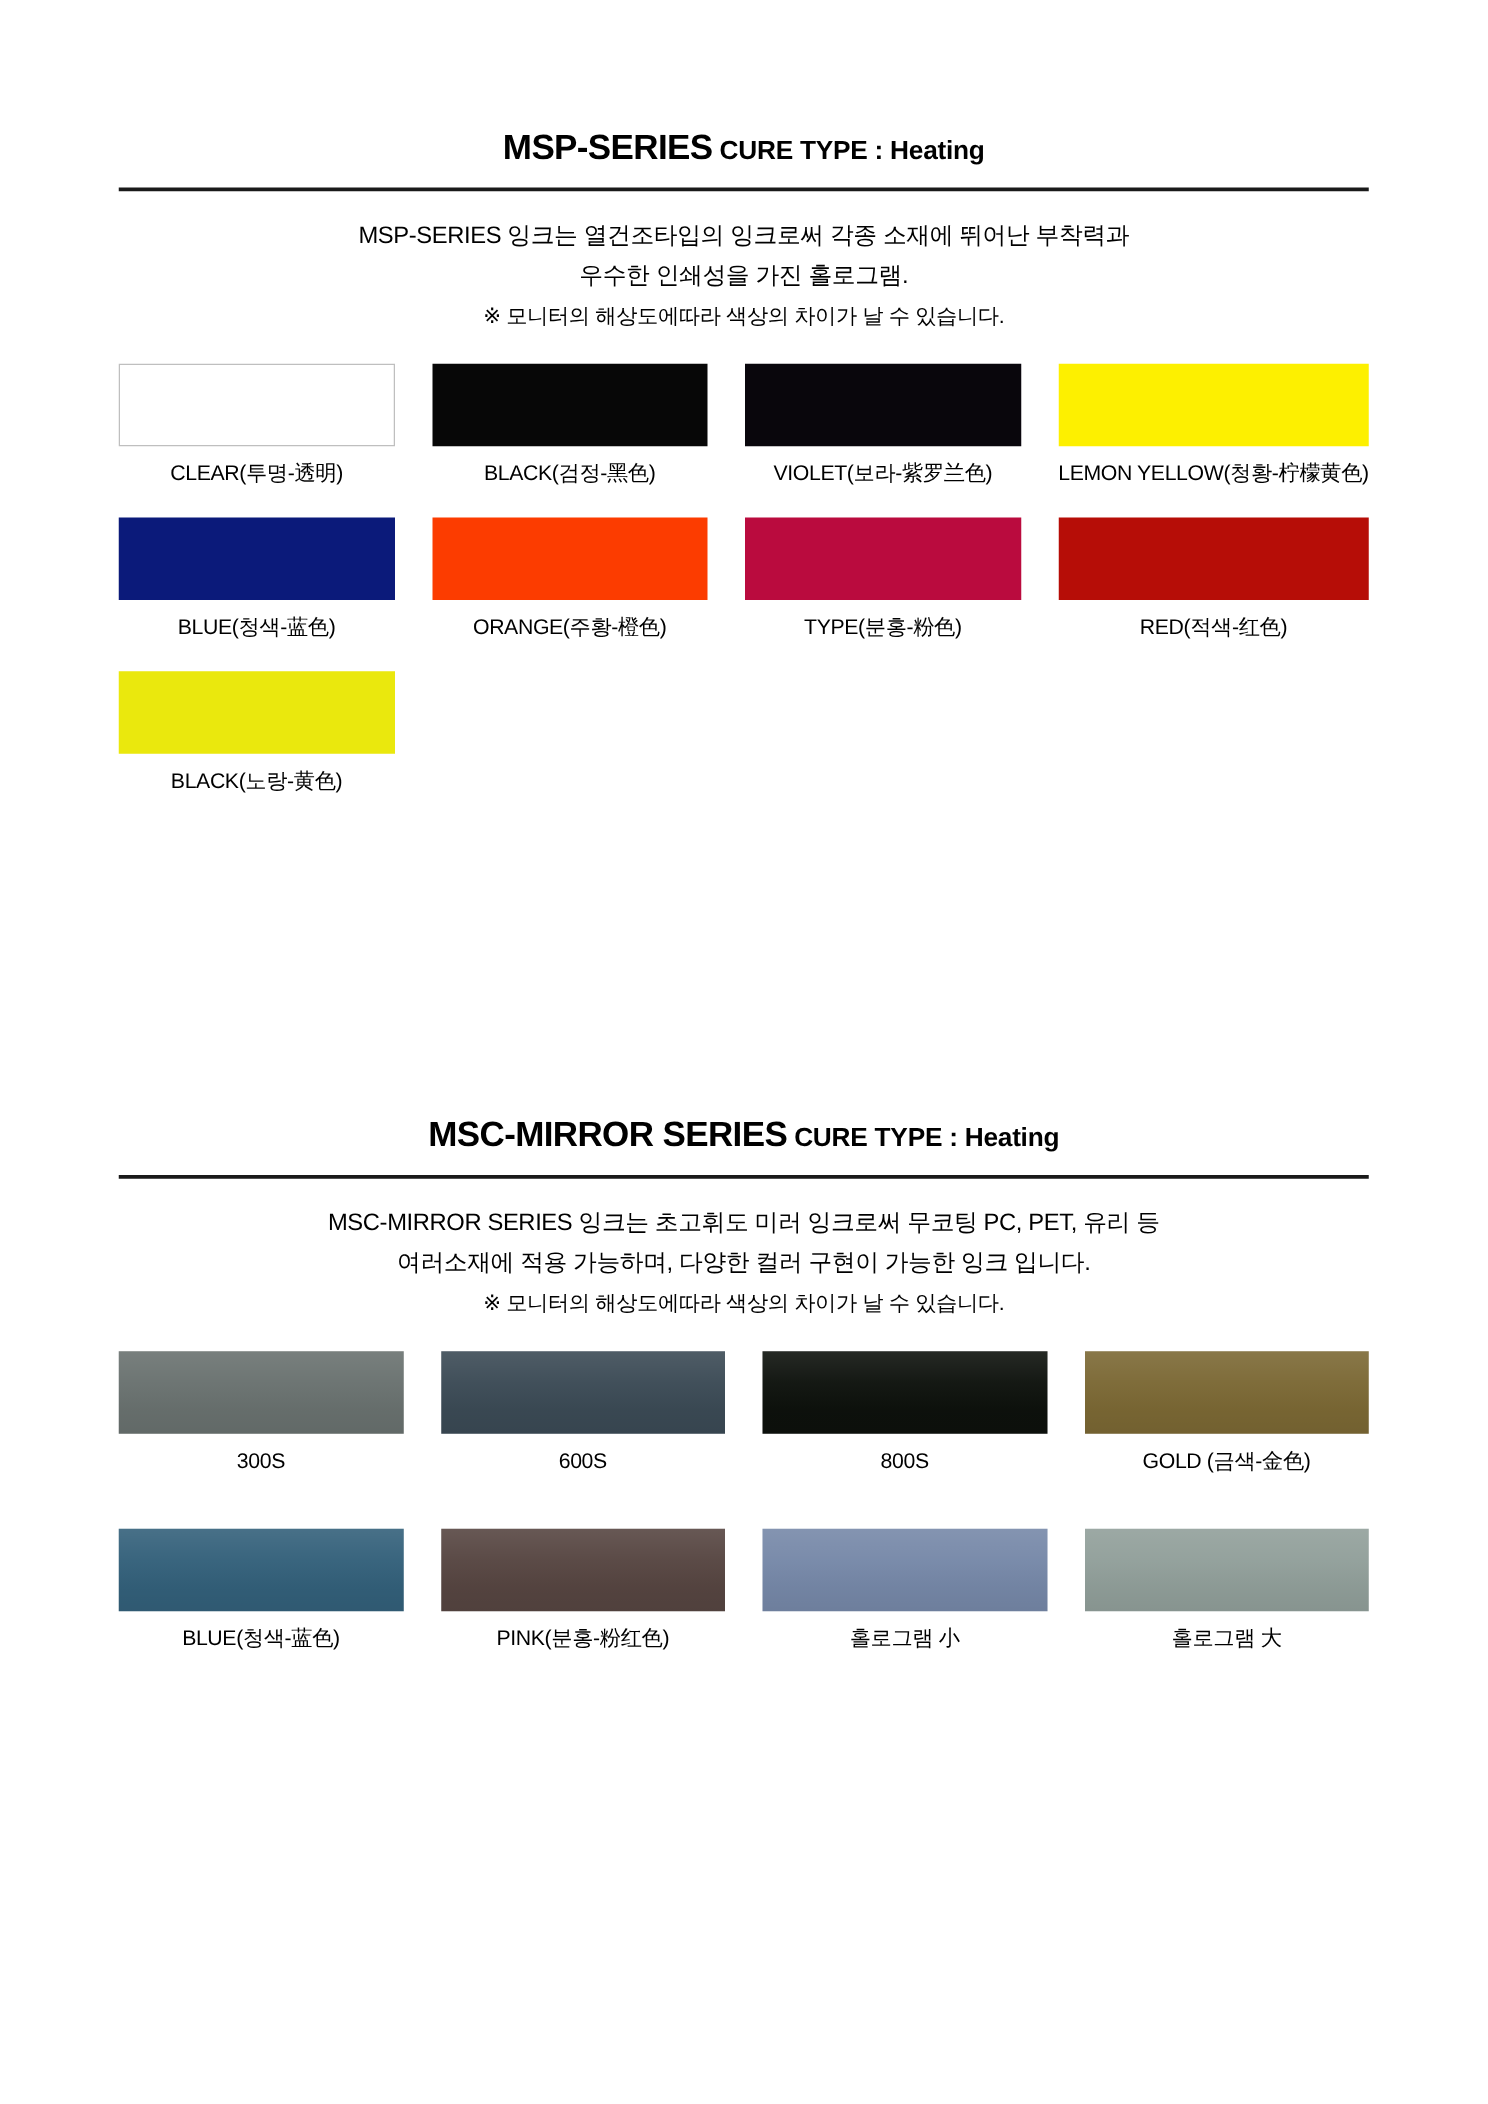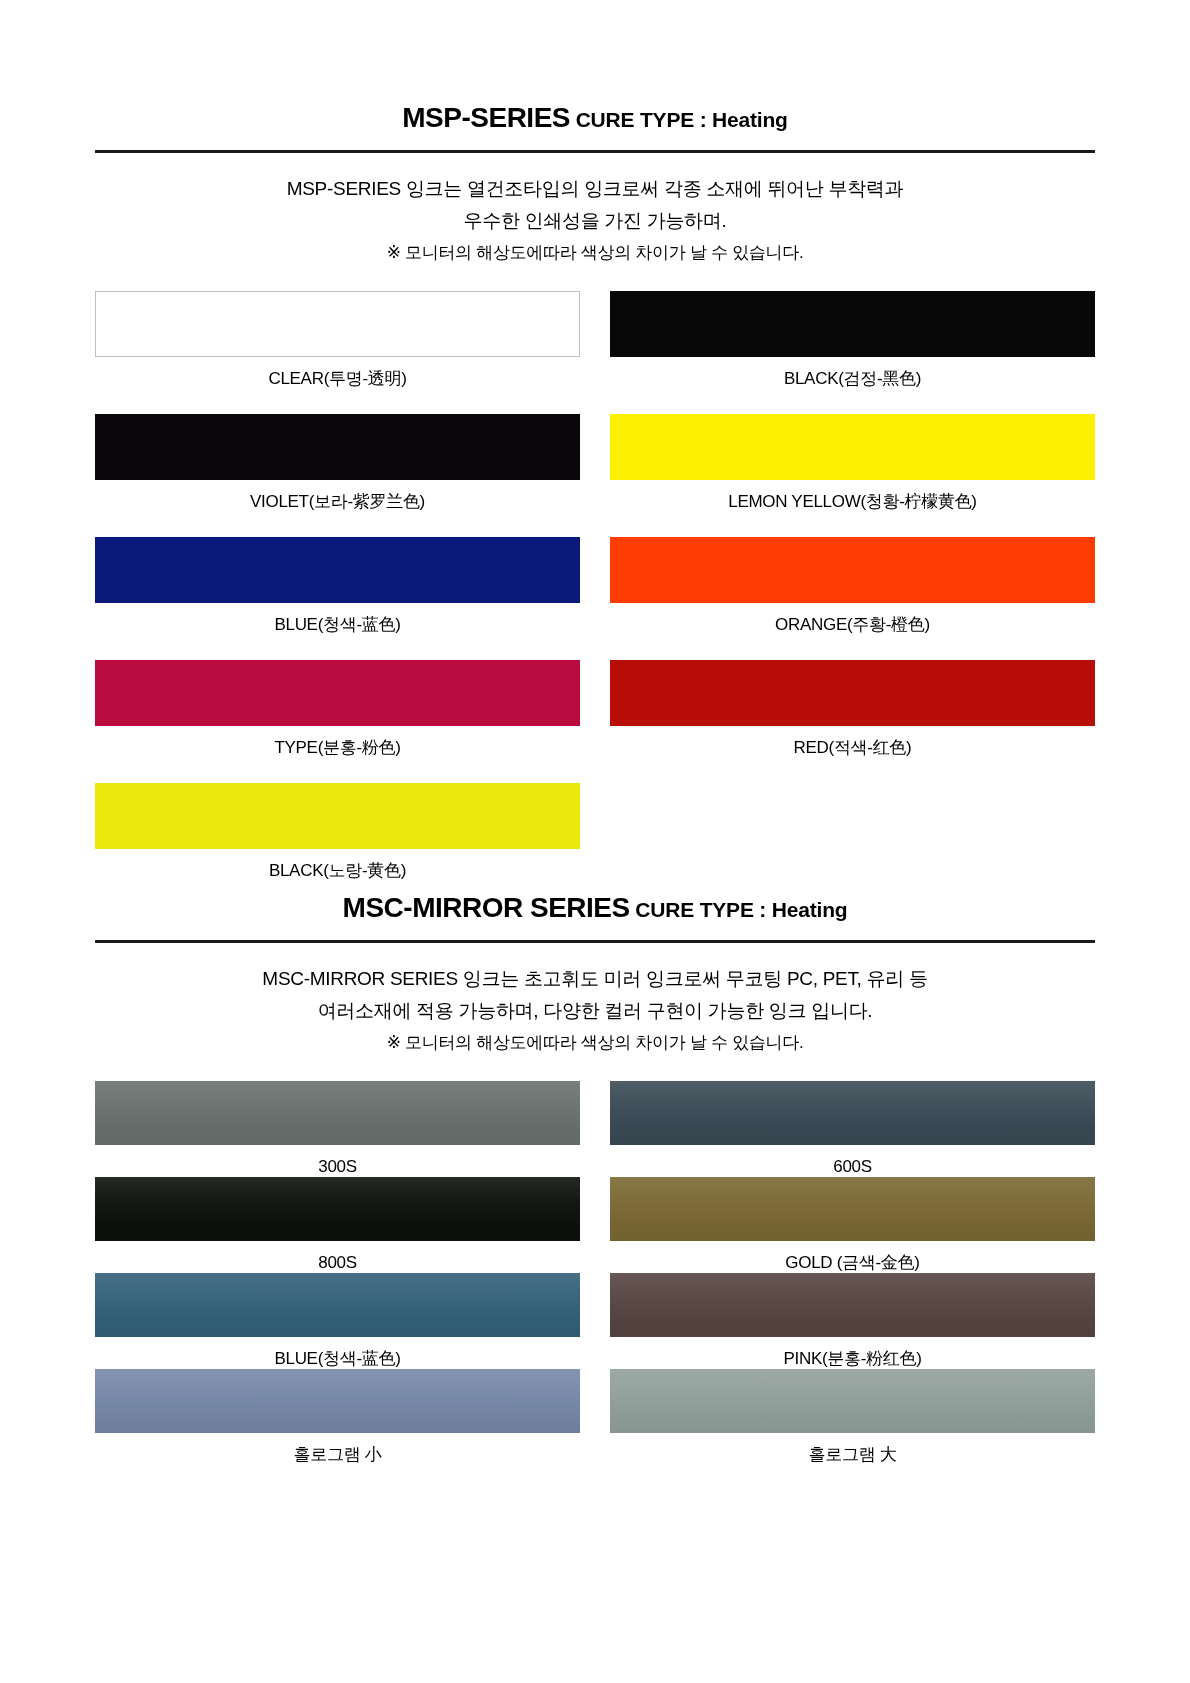--- a/index.html
+++ b/index.html
@@ -70,21 +70,21 @@
     font-size: 17px;
     line-height: 32px;
     letter-spacing: -0.3px;
     white-space: nowrap;
   }
 
   
   .swatch-grid {
     margin-top: 22px;
     display: grid;
-    grid-template-columns: repeat(2, 1fr);
+    grid-template-columns: repeat(4, 1fr);
     column-gap: 30px;
     row-gap: 0;
   }
   .swatch-cell {
     height: 123px;
     display: flex;
     flex-direction: column;
     align-items: stretch;
   }
   .swatch-cell.empty { visibility: hidden; }
@@ -100,39 +100,39 @@
   .swatch-label {
     text-align: center;
     font-size: 17px;
     line-height: 20px;
     letter-spacing: -0.3px;
     margin-top: 12px;
     white-space: nowrap;
   }
 
   
-  .grid-mirror .swatch-cell { height: 96px; }
+  .grid-mirror .swatch-cell { height: 142px; }
   .grid-mirror .swatch-chip { height: 66px; }
 </style>
 </head>
 <body>
 
 <div class="page">
 
   <div class="section" id="section-msp">
 
     <div class="section-title">
       <span class="title-main">MSP-SERIES</span><span class="title-sub"> </span><span class="title-sub">CURE TYPE : Heating</span>
     </div>
 
     <div class="rule"></div>
 
     <div class="desc">
       <div class="desc-line">MSP-SERIES 잉크는 열건조타입의 잉크로써 각종 소재에 뛰어난 부착력과</div>
-      <div class="desc-line">우수한 인쇄성을 가진 가능하며.</div>
+      <div class="desc-line">우수한 인쇄성을 가진 홀로그램.</div>
       <div class="desc-note">※ 모니터의 해상도에따라 색상의 차이가 날 수 있습니다.</div>
     </div>
 
     <div class="swatch-grid grid-msp">
 
       <div class="swatch-cell">
         <div class="swatch-chip bordered" style="background-color: rgb(255, 255, 255);"></div>
         <div class="swatch-label">CLEAR(투명-透明)</div>
       </div>
 

